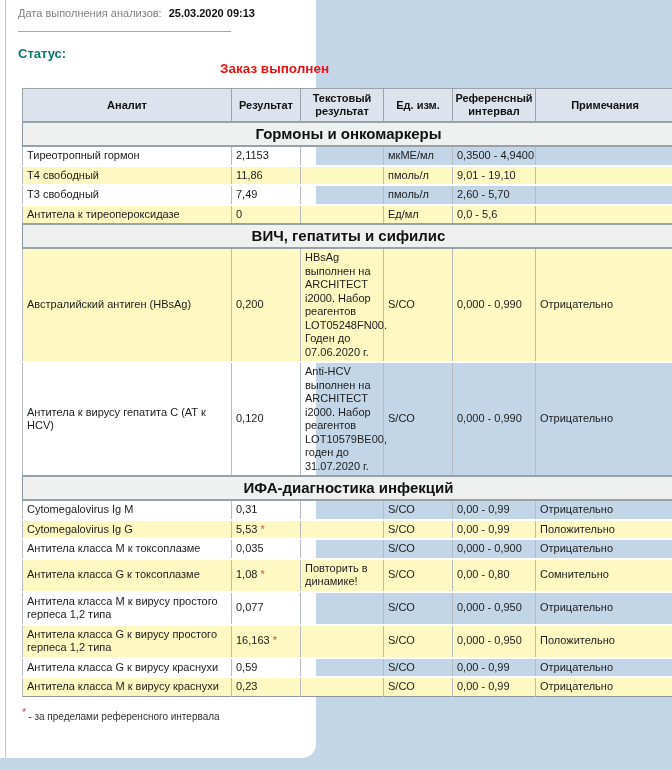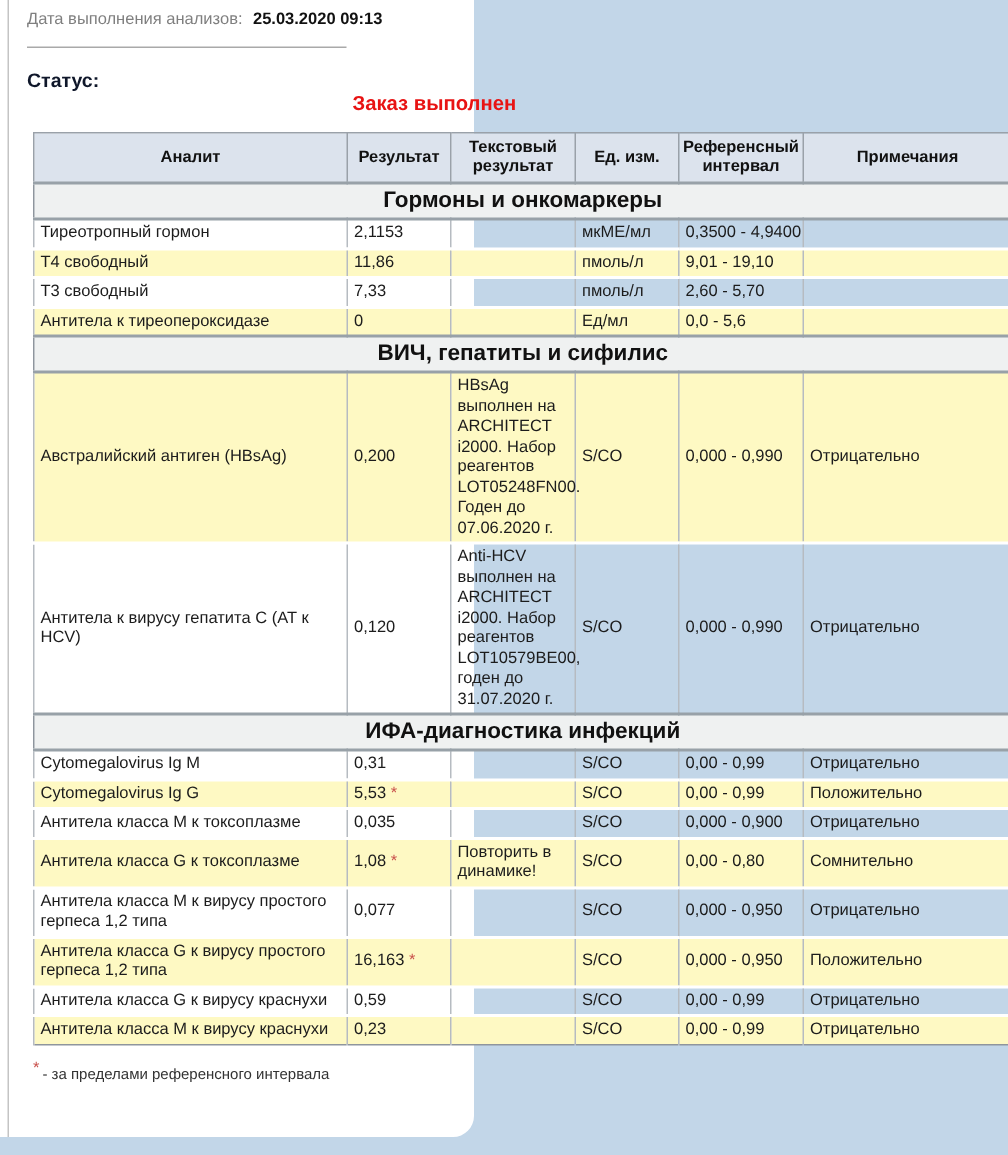--- a/index.html
+++ b/index.html
@@ -14,22 +14,22 @@
     position: absolute; left: 0; top: 0; width: 316px; height: 758px;
     background: #ffffff; border-radius: 0 0 14px 0;
   }
   .left-line {
     position: absolute; left: 5px; top: 0; width: 1px; height: 758px;
     background: #c4c4c4;
   }
   .date-row { position: absolute; left: 18px; top: 7px; font-size: 11px; color: #7f7f7f; white-space: nowrap; }
   .date-row .val { color: #111; font-weight: bold; margin-left: 7px; }
   .rule { position: absolute; left: 18px; top: 31px; width: 213px; height: 1px; background: #a9a9a9; }
-  .status { position: absolute; left: 18px; top: 46px; font-size: 13px; font-weight: bold; color: #0f172a; }
-  .order-status { position: absolute; left: 235px; top: 61px; font-size: 13.5px; font-weight: bold; color: #e81313; }
+  .status { position: absolute; left: 18px; top: 46px; font-size: 13px; font-weight: bold; color: #0f766e; }
+  .order-status { position: absolute; left: 220px; top: 61px; font-size: 13.5px; font-weight: bold; color: #e81313; }
 
   table.results {
     position: absolute; left: 22px; top: 88px; width: 652px;
     table-layout: fixed; border-collapse: collapse;
     border: 1px solid #8e959d;
   }
   th {
     background: #dce3ed; border: 1px solid #9aa1a9;
     font-size: 11px; font-weight: bold; text-align: center; vertical-align: middle;
     line-height: 13px; padding: 3px 2px; color: #111;
@@ -100,21 +100,21 @@
       <tr class="data gray">
         <td class="analyte">Т4 свободный</td>
         <td class="result"><span>11,86</span></td>
         <td class="textres"></td>
         <td class="unit">пмоль/л</td>
         <td class="ref">9,01 - 19,10</td>
         <td class="note"></td>
       </tr>
       <tr class="data white">
         <td class="analyte">Т3 свободный</td>
-        <td class="result"><span>7,33</span></td>
+        <td class="result"><span>7,49</span></td>
         <td class="textres"></td>
         <td class="unit">пмоль/л</td>
         <td class="ref">2,60 - 5,70</td>
         <td class="note"></td>
       </tr>
       <tr class="data gray">
         <td class="analyte">Антитела к тиреопероксидазе</td>
         <td class="result"><span>0</span></td>
         <td class="textres"></td>
         <td class="unit">Ед/мл</td>

